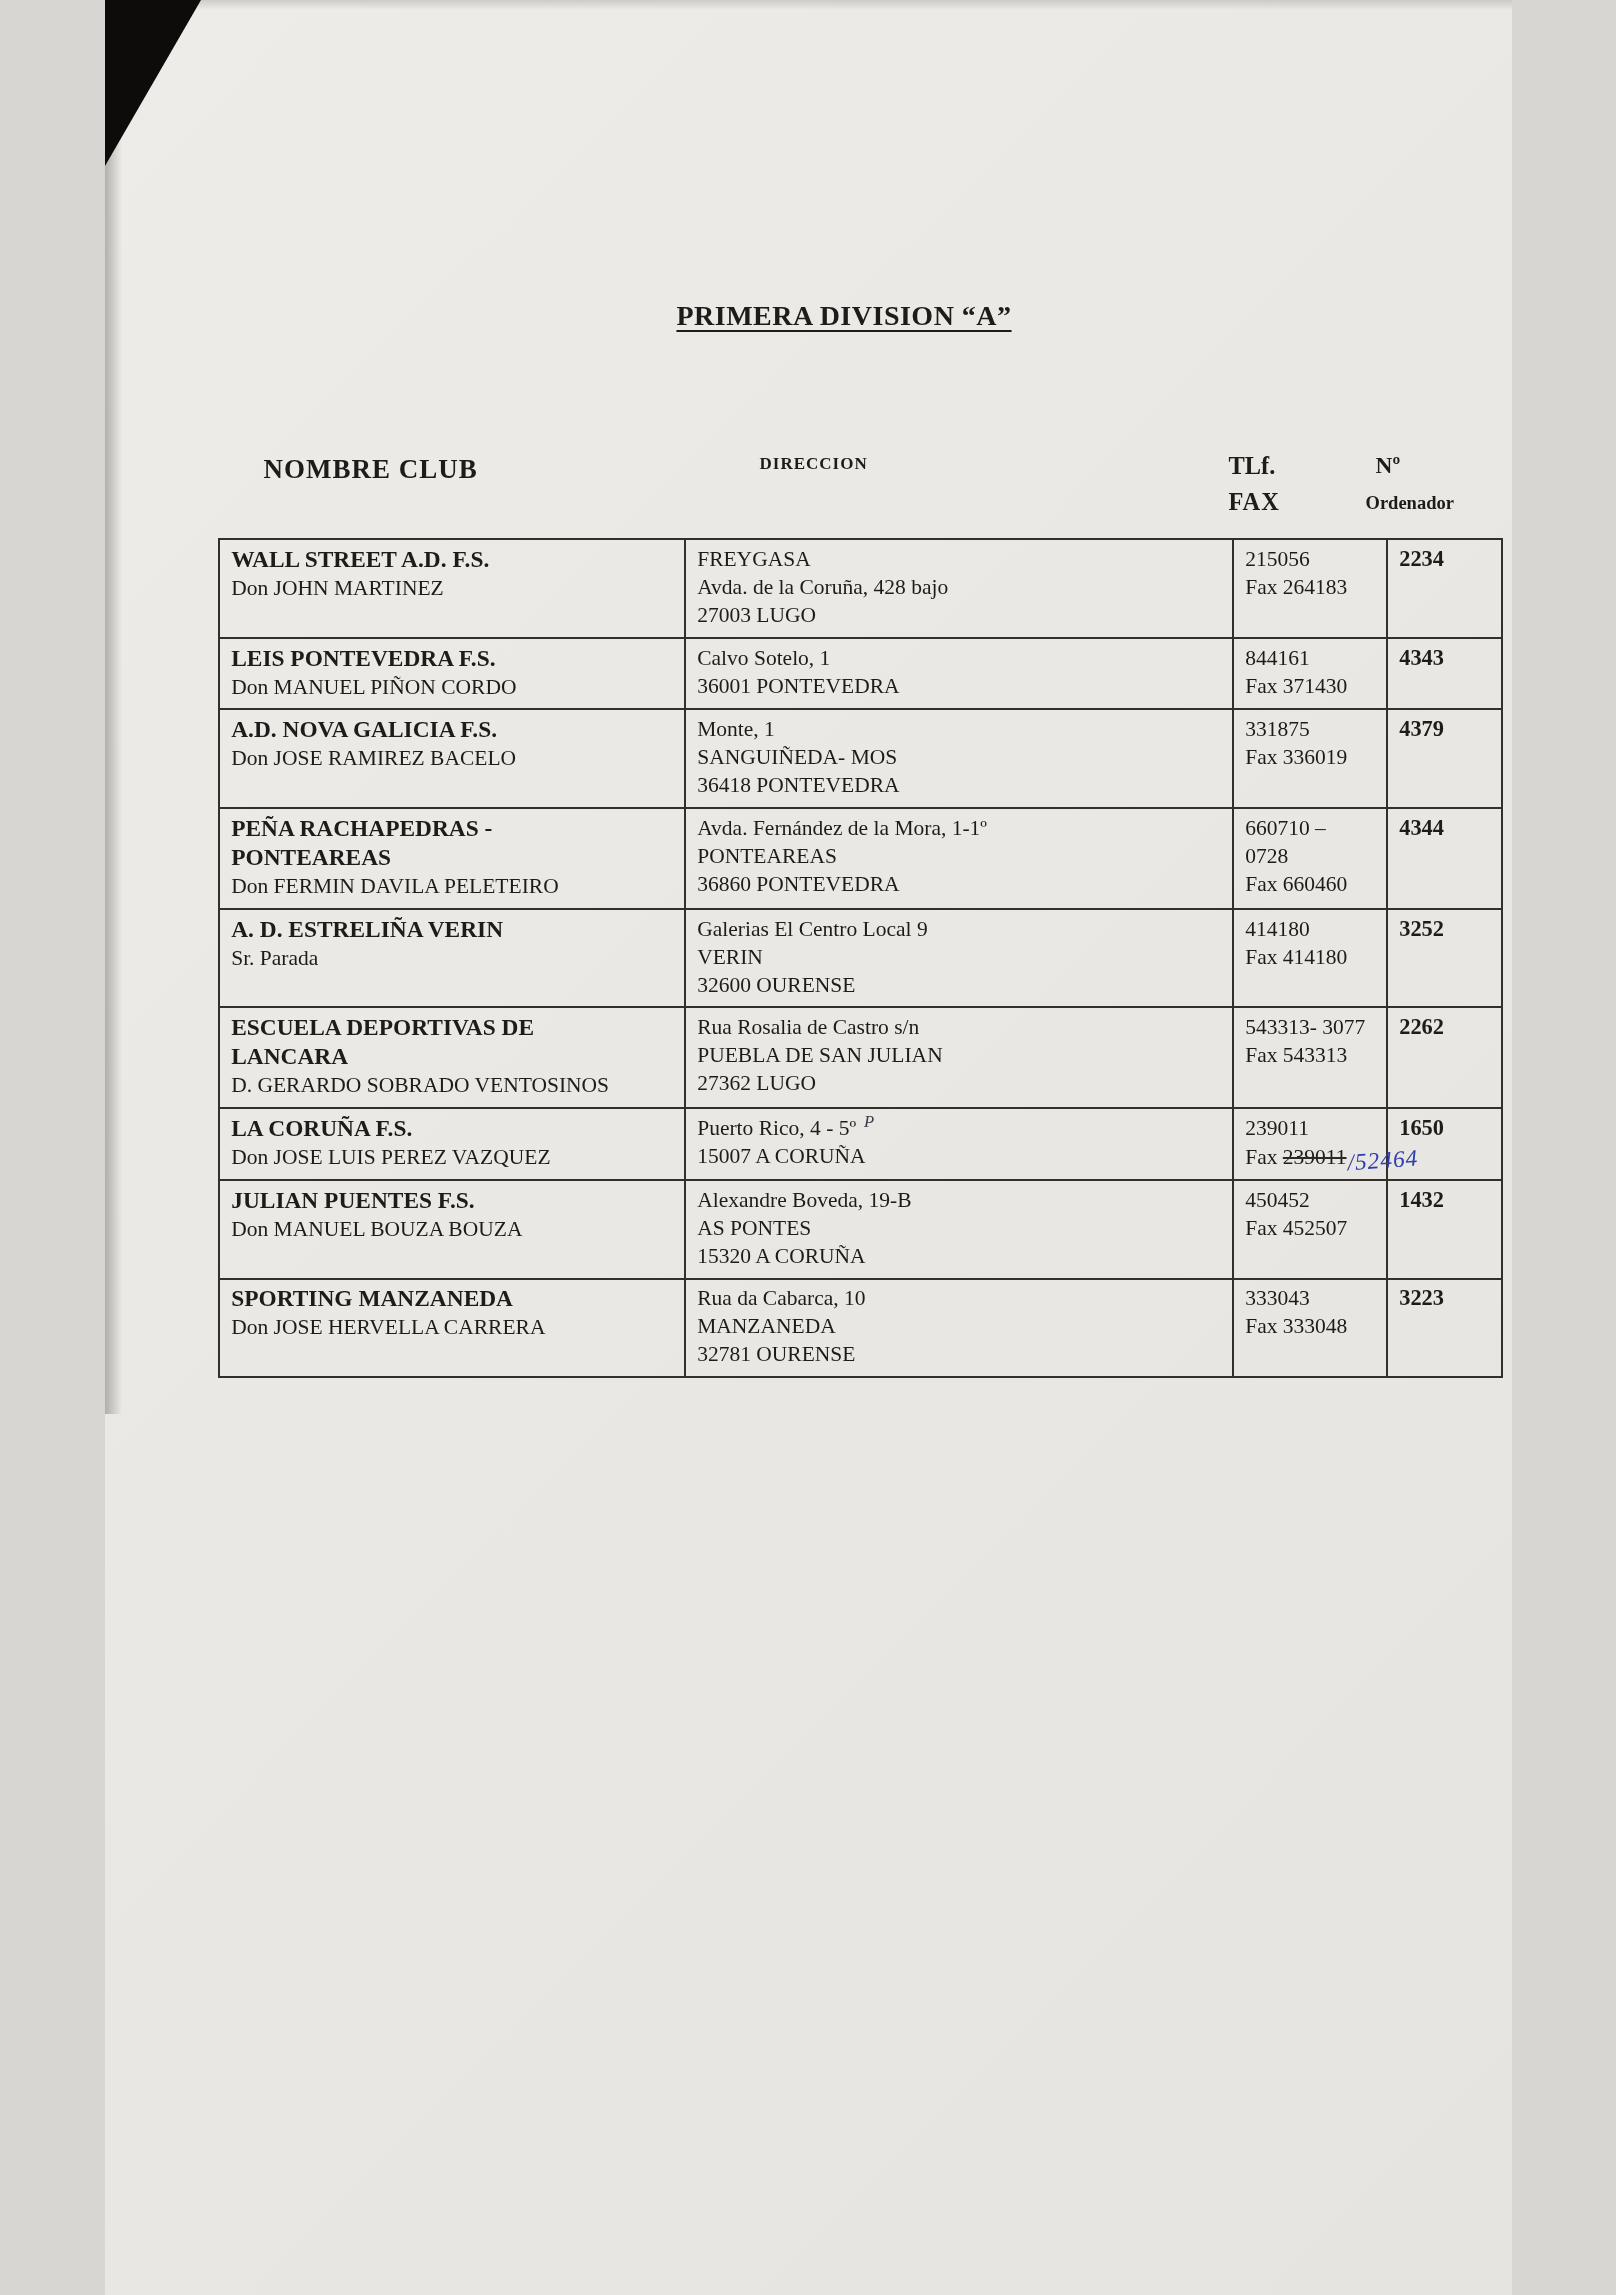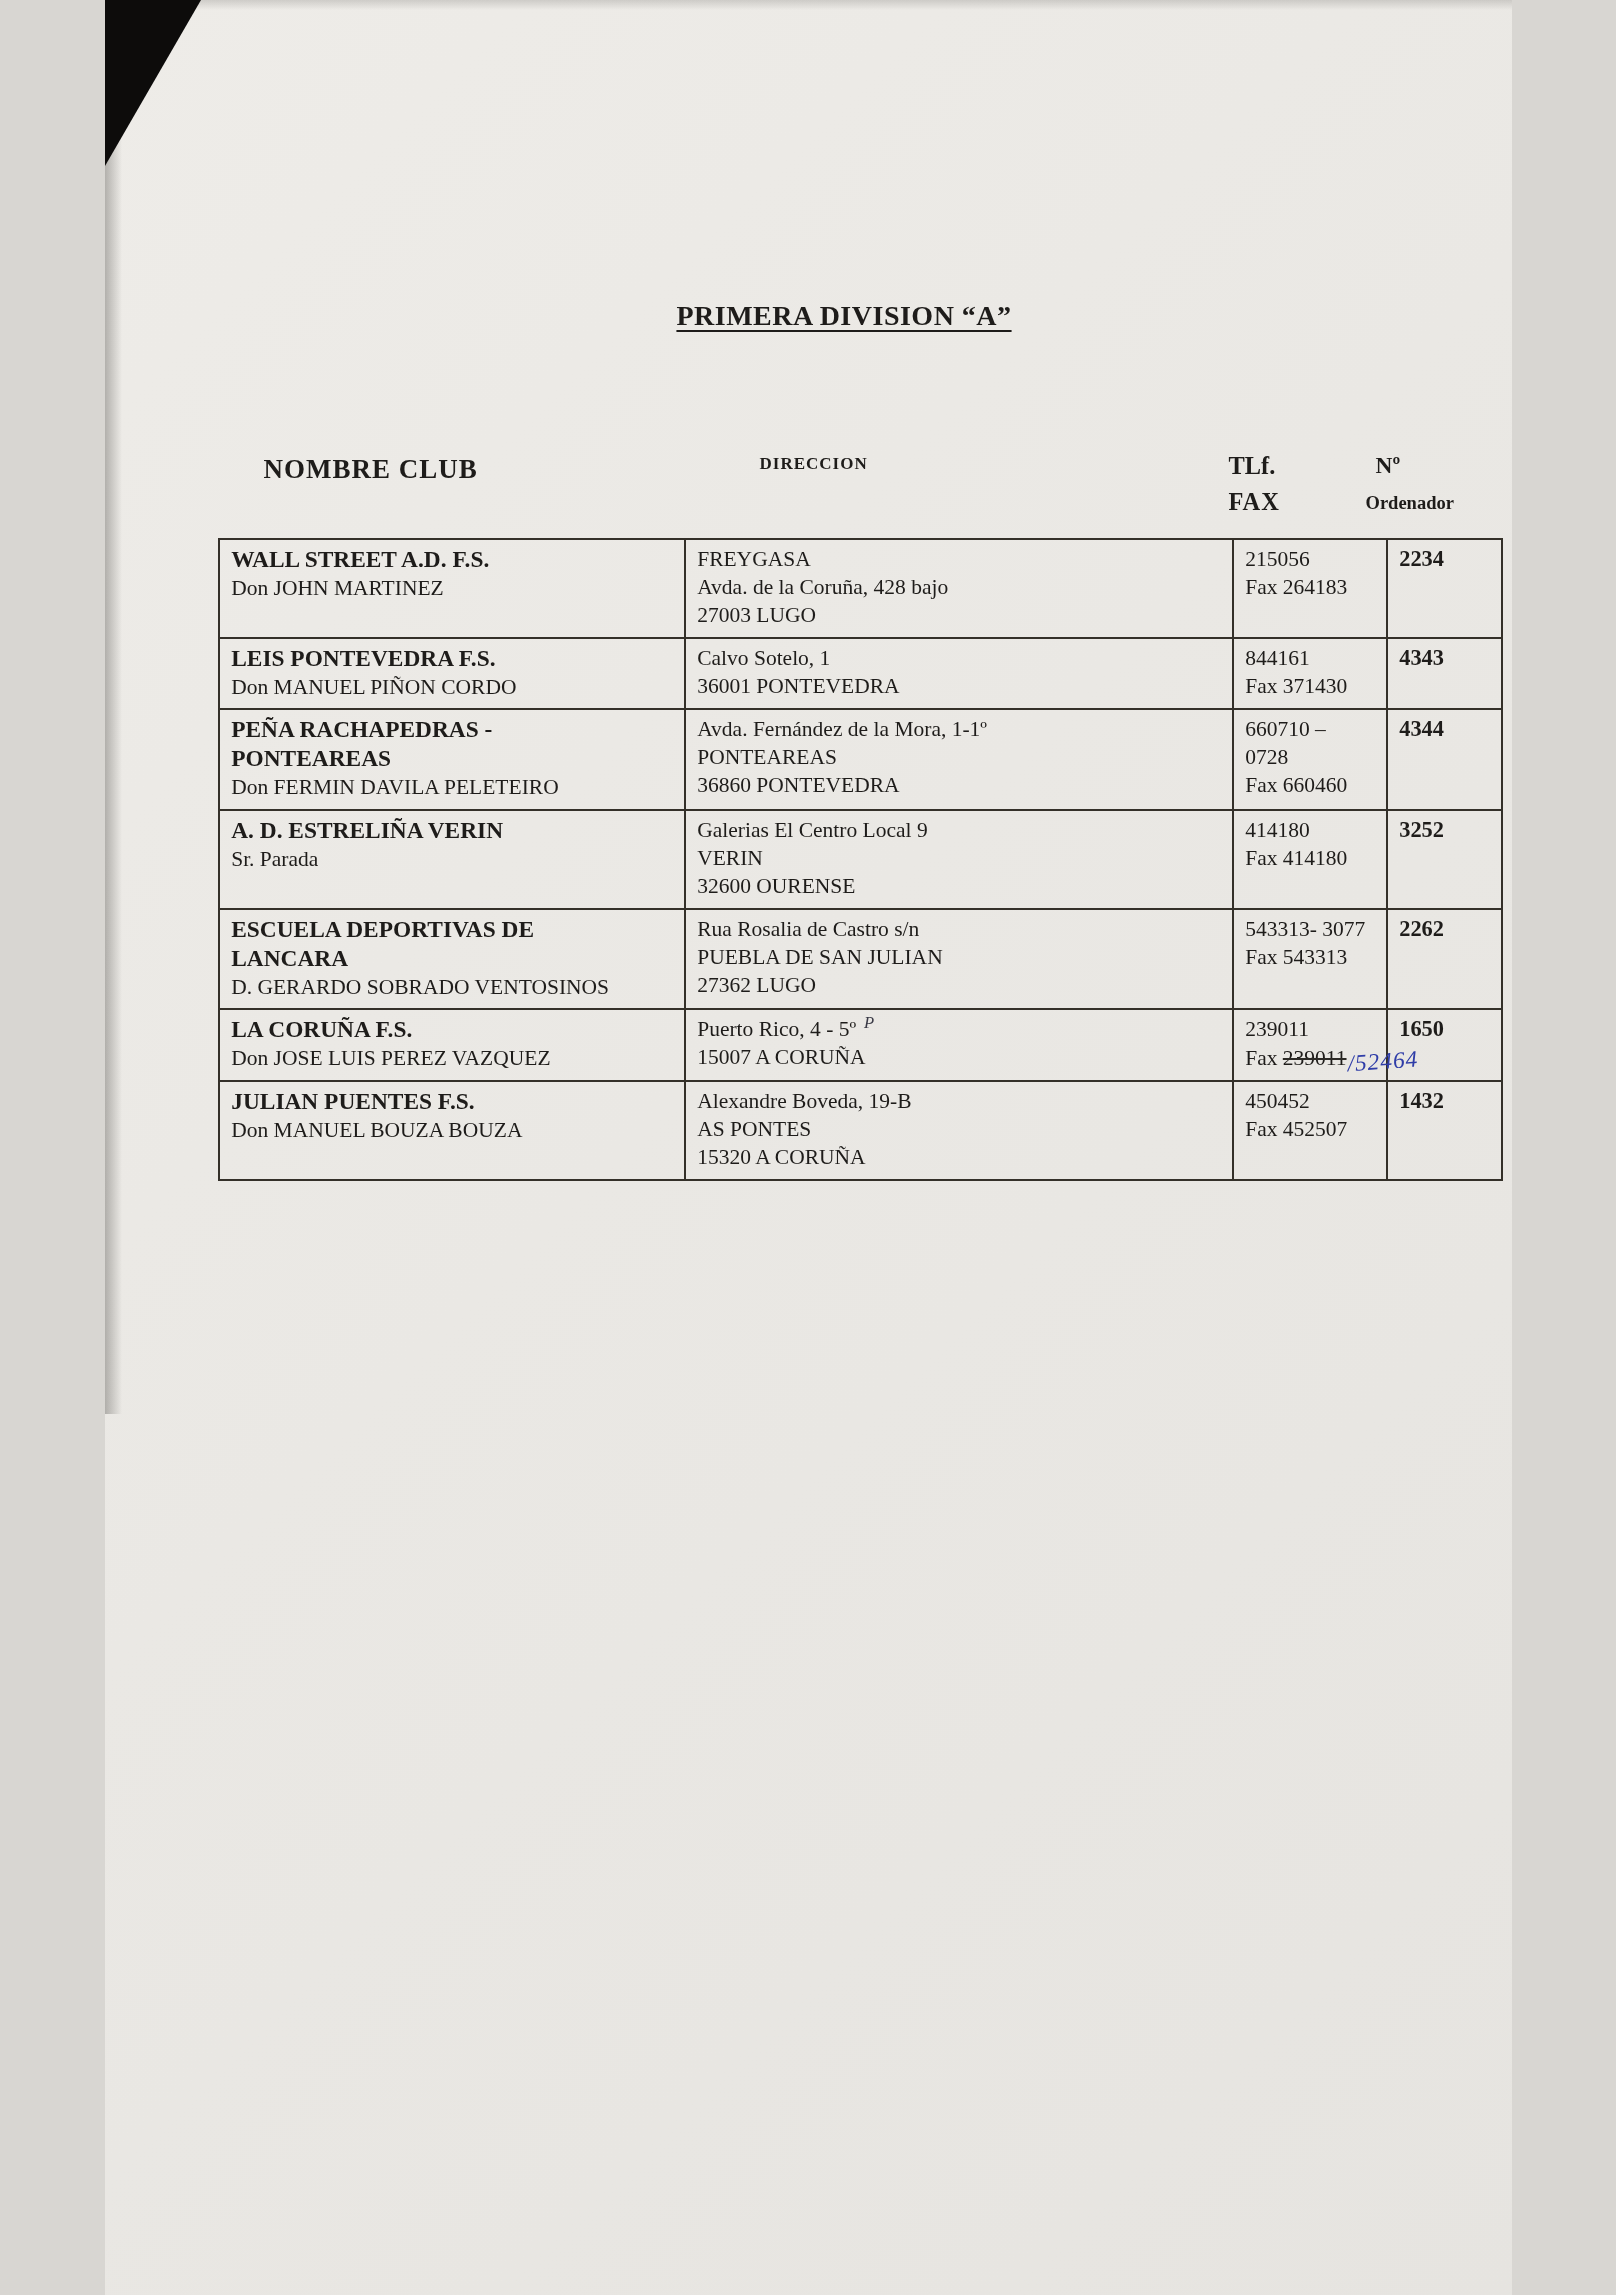--- a/index.html
+++ b/index.html
@@ -129,20 +129,38 @@
           <td class="cell phone-cell">
             <div class="phone-line">844161</div>
             <div class="phone-line">Fax 371430</div>
           </td>
           <td class="cell ord-cell">
             <div class="ord">4343</div>
           </td>
         </tr>
         <tr class="row">
           <td class="cell club-cell">
+            <div class="club-name">A.D. NOVA GALICIA F.S.</div>
+            <div class="contact">Don JOSE RAMIREZ BACELO</div>
+          </td>
+          <td class="cell addr-cell">
+            <div class="addr-line">Monte, 1</div>
+            <div class="addr-line">SANGUIÑEDA- MOS</div>
+            <div class="addr-line">36418 PONTEVEDRA</div>
+          </td>
+          <td class="cell phone-cell">
+            <div class="phone-line">331875</div>
+            <div class="phone-line">Fax 336019</div>
+          </td>
+          <td class="cell ord-cell">
+            <div class="ord">4379</div>
+          </td>
+        </tr>
+        <tr class="row">
+          <td class="cell club-cell">
             <div class="club-name">PEÑA RACHAPEDRAS -</div>
             <div class="club-name">PONTEAREAS</div>
             <div class="contact">Don FERMIN DAVILA PELETEIRO</div>
           </td>
           <td class="cell addr-cell">
             <div class="addr-line">Avda. Fernández de la Mora, 1-1º</div>
             <div class="addr-line">PONTEAREAS</div>
             <div class="addr-line">36860 PONTEVEDRA</div>
           </td>
           <td class="cell phone-cell">
@@ -219,16 +237,34 @@
             <div class="addr-line">15320 A CORUÑA</div>
           </td>
           <td class="cell phone-cell">
             <div class="phone-line">450452</div>
             <div class="phone-line">Fax 452507</div>
           </td>
           <td class="cell ord-cell">
             <div class="ord">1432</div>
           </td>
         </tr>
+        <tr class="row">
+          <td class="cell club-cell">
+            <div class="club-name">SPORTING MANZANEDA</div>
+            <div class="contact">Don  JOSE HERVELLA CARRERA</div>
+          </td>
+          <td class="cell addr-cell">
+            <div class="addr-line">Rua da Cabarca, 10</div>
+            <div class="addr-line">MANZANEDA</div>
+            <div class="addr-line">32781 OURENSE</div>
+          </td>
+          <td class="cell phone-cell">
+            <div class="phone-line">333043</div>
+            <div class="phone-line">Fax 333048</div>
+          </td>
+          <td class="cell ord-cell">
+            <div class="ord">3223</div>
+          </td>
+        </tr>
       </tbody>
   </table>
 </div>
 
 
 </body></html>

